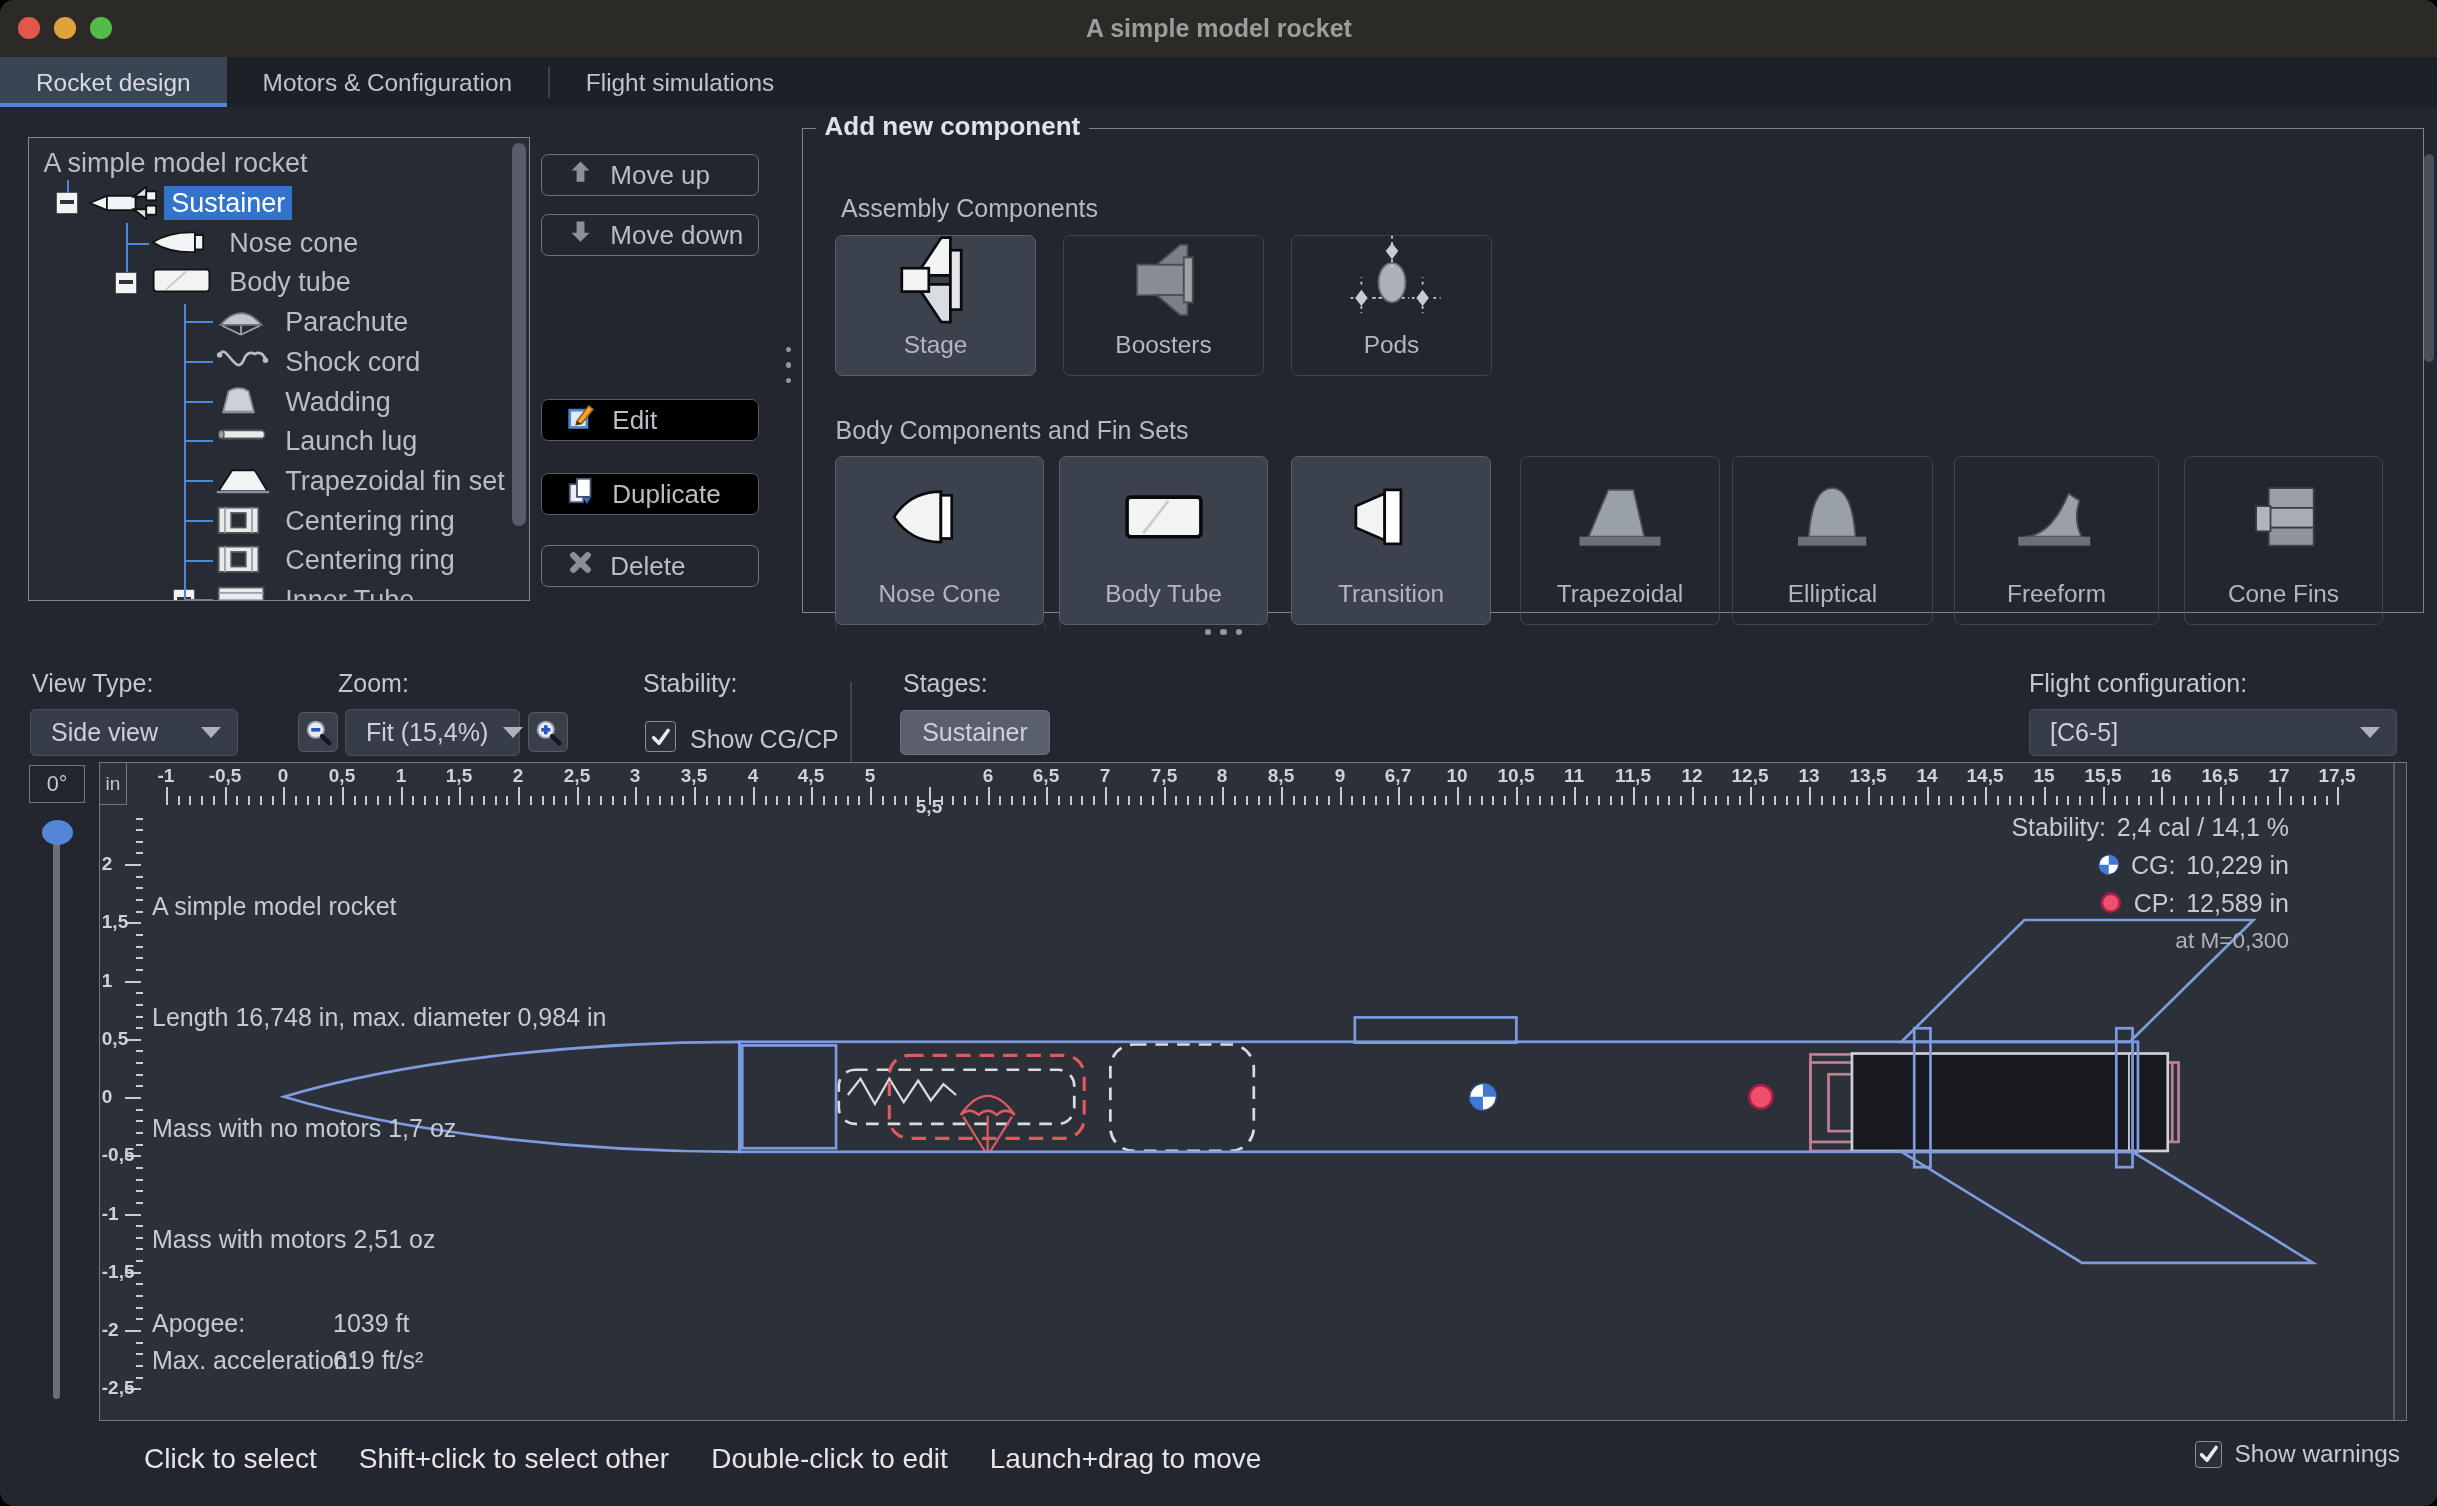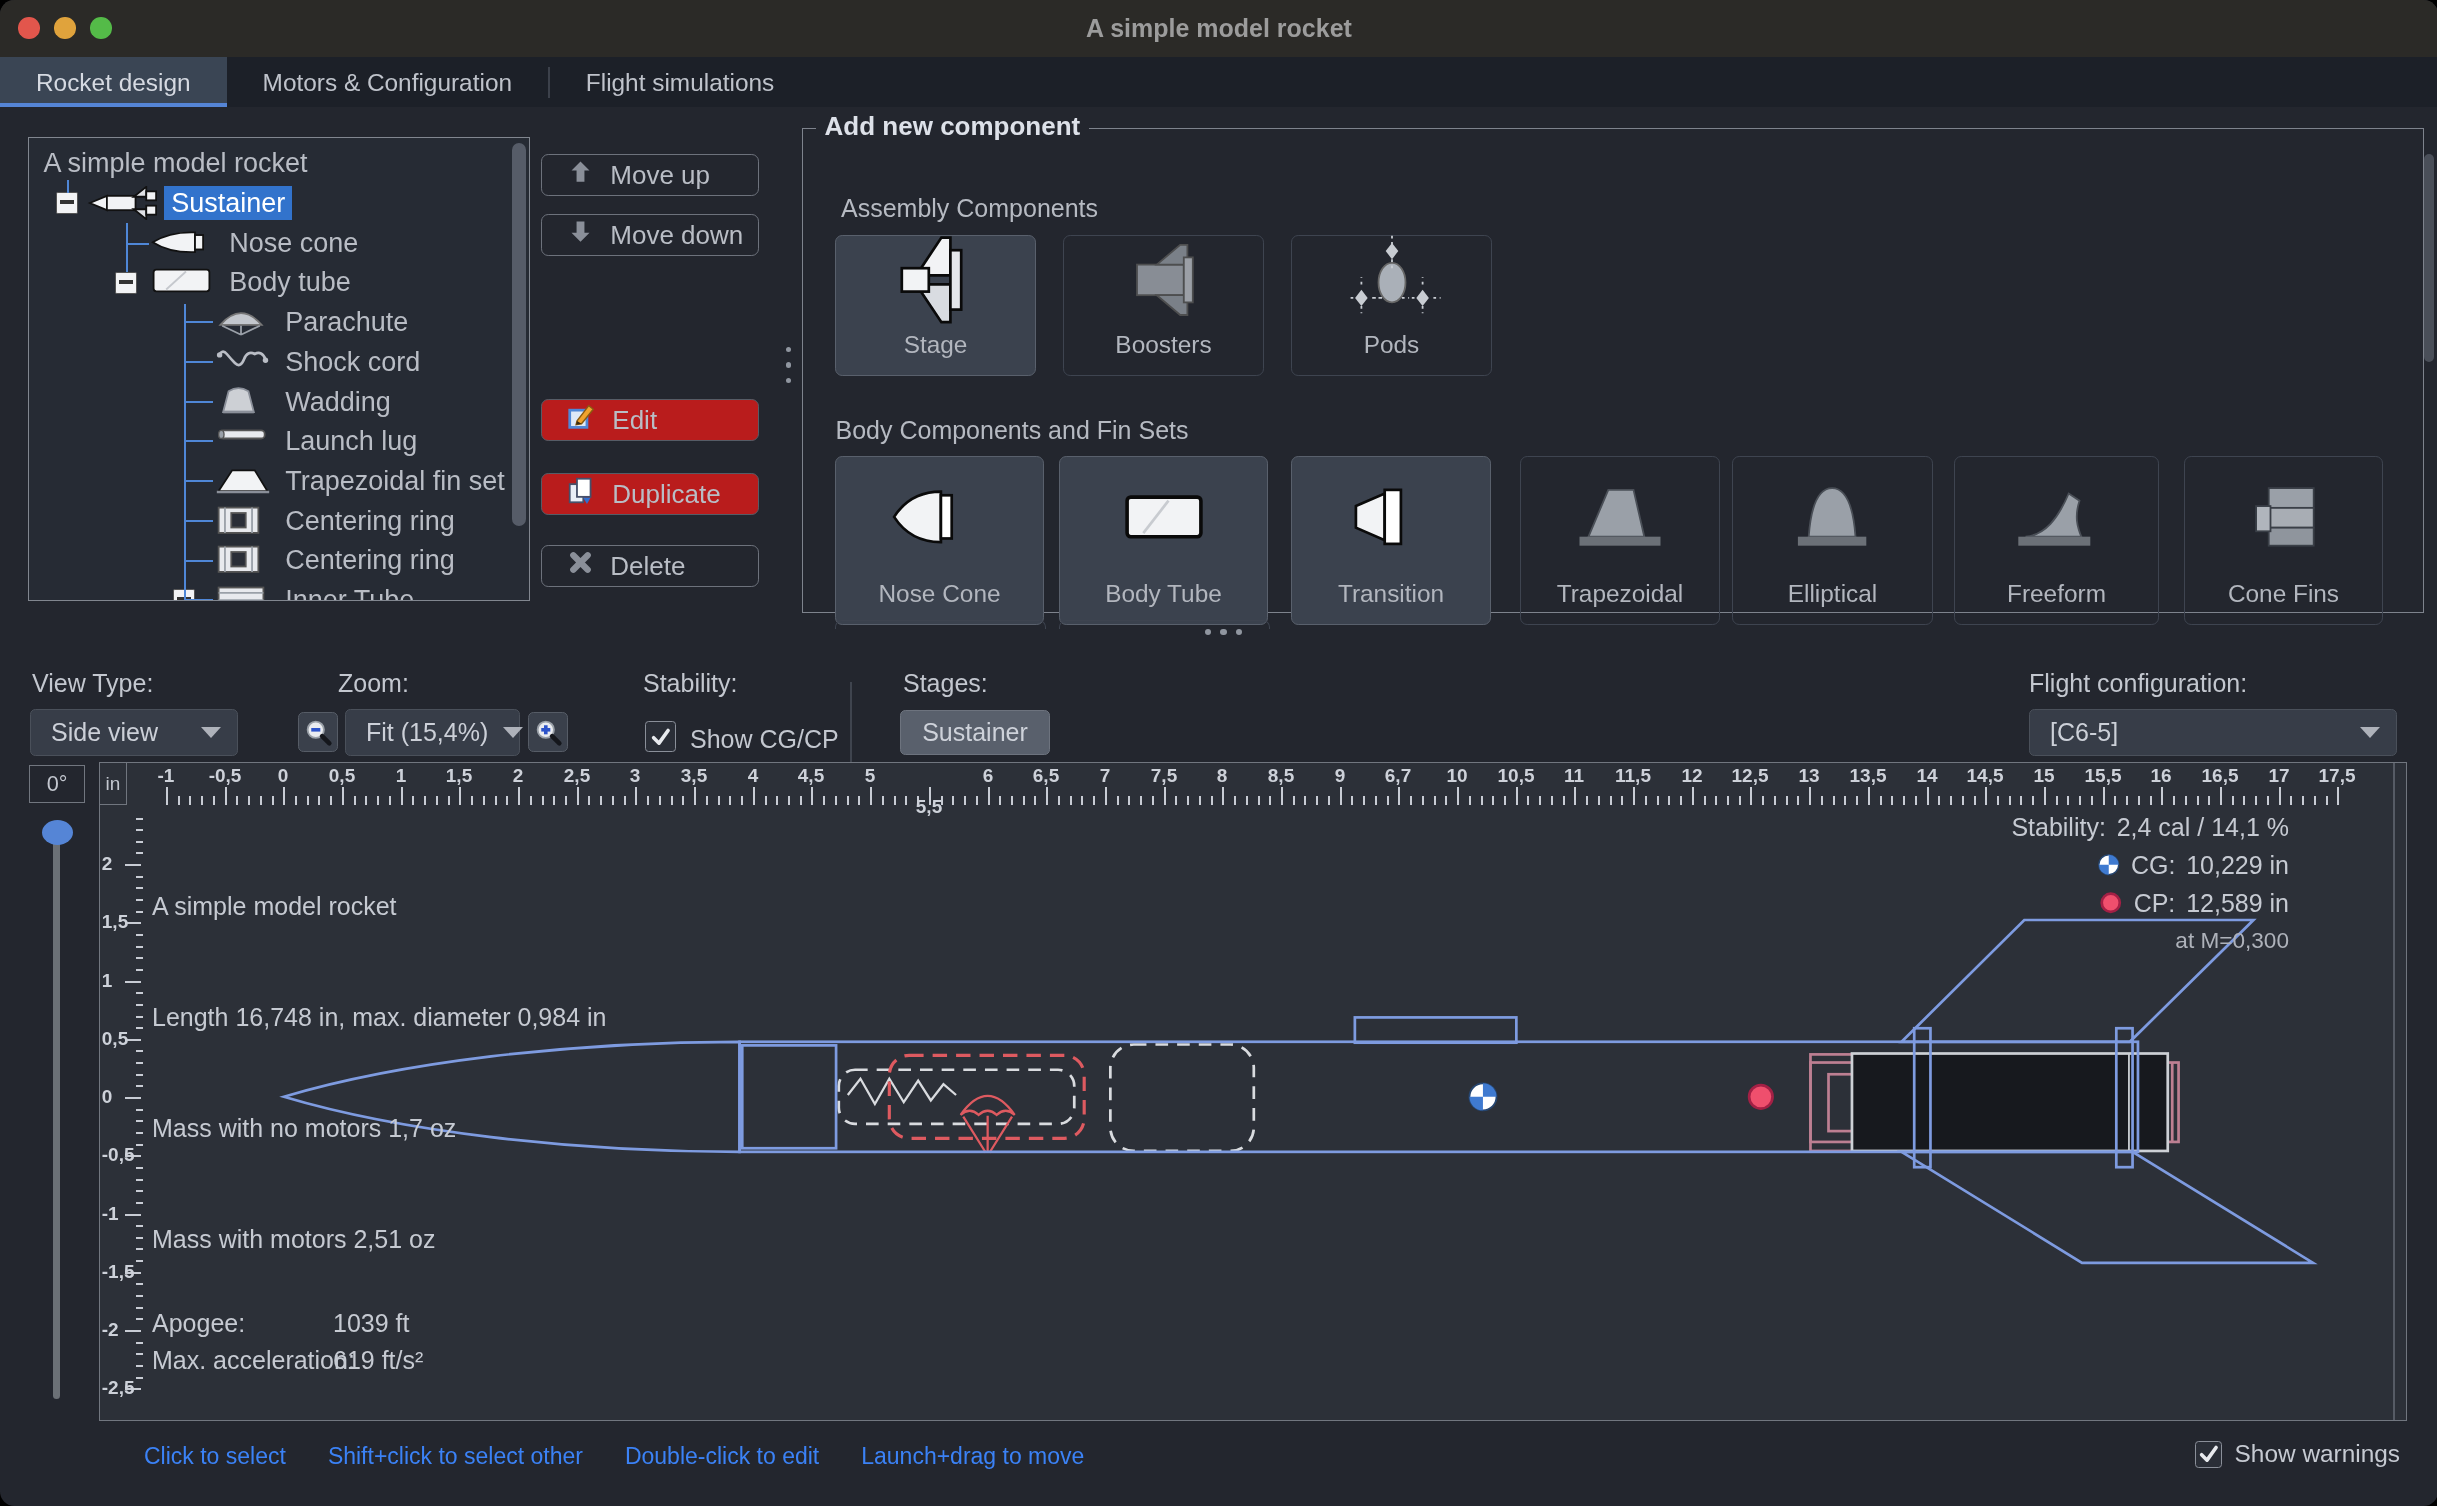--- a/index.html
+++ b/index.html
@@ -35,21 +35,21 @@
   .tree-line{position:absolute;background:#4f87d7;}
   .expand-box{position:absolute;width:21.7px;height:21.7px;background:#f2f3f5;border:1.8px solid #555;box-sizing:border-box;border-radius:1.8px;}
   .expand-box::after{content:"";position:absolute;left:2.7px;right:2.7px;top:7.2px;height:3.6px;background:#333;}
   .tree-icon{position:absolute;display:flex;align-items:center;}
   .tree-scroll{position:absolute;right:2.7px;top:5.4px;width:14.4px;height:383px;background:#565c68;border-radius:7.2px;}
 
   .side-btn{position:absolute;left:541px;width:218px;height:42px;border-radius:7.2px;display:flex;
     align-items:center;justify-content:flex-start;gap:16.3px;padding-left:25px;box-sizing:border-box;
     color:#b9bdc5;font-size:26px;}
   .side-btn.outline{border:1.8px solid #6d727c;background:transparent;}
-  .side-btn.filled{border:1.8px solid #565c66;background:#b91c1c;}
+  .side-btn.filled{border:1.8px solid #565c66;background:#000000;}
 
   .grip-dots{position:absolute;left:786px;top:240px;display:flex;flex-direction:column;gap:10px;}
   .grip-dots span{width:5.4px;height:5.4px;border-radius:50%;background:#9096a0;}
 
   
   .group-box{position:absolute;left:802px;top:21px;width:1622px;height:485px;border:1.8px solid #7e838d;box-sizing:border-box;}
   .group-title{position:absolute;left:12.6px;top:-18px;background:#23262e;padding:0 9px;
     color:#dde1e9;font-size:26px;font-weight:bold;}
   .section-label{position:absolute;color:#b6bac2;font-size:25px;}
   .comp-btn{position:absolute;border-radius:7.2px;display:flex;flex-direction:column;align-items:center;
@@ -97,21 +97,21 @@
   .apogee .alabel{width:181px;}
   .scroll-line{position:absolute;top:0;bottom:0;width:1.8px;background:#565b65;}
 
   
   .rot-box{position:absolute;left:29px;top:765px;width:56px;height:38px;border:1.8px solid #71767f;
     box-sizing:border-box;color:#c3c7cf;font-size:21.7px;display:flex;align-items:center;justify-content:center;}
   .rot-track{position:absolute;left:53px;top:826px;width:7.2px;height:573px;background:#6b7076;border-radius:3.6px;}
   .rot-knob{position:absolute;left:42px;top:820px;width:31px;height:25px;border-radius:50%;background:#5585d6;}
 
   
-  .hints{position:absolute;left:144px;top:1443px;display:flex;gap:42px;color:#3b82f6;font-size:23px;}
+  .hints{position:absolute;left:144px;top:1443px;display:flex;gap:42px;color:#e5e5e5;font-size:28px;}
   .warn-wrap{position:absolute;right:38px;top:1440px;display:flex;align-items:center;gap:12.6px;
     color:#c6cad2;font-size:24.4px;}
   .warn-wrap .checkbox{position:relative;}
 </style>
 </head>
 <body>
 
 <div class="window">
 
   <div class="titlebar">

